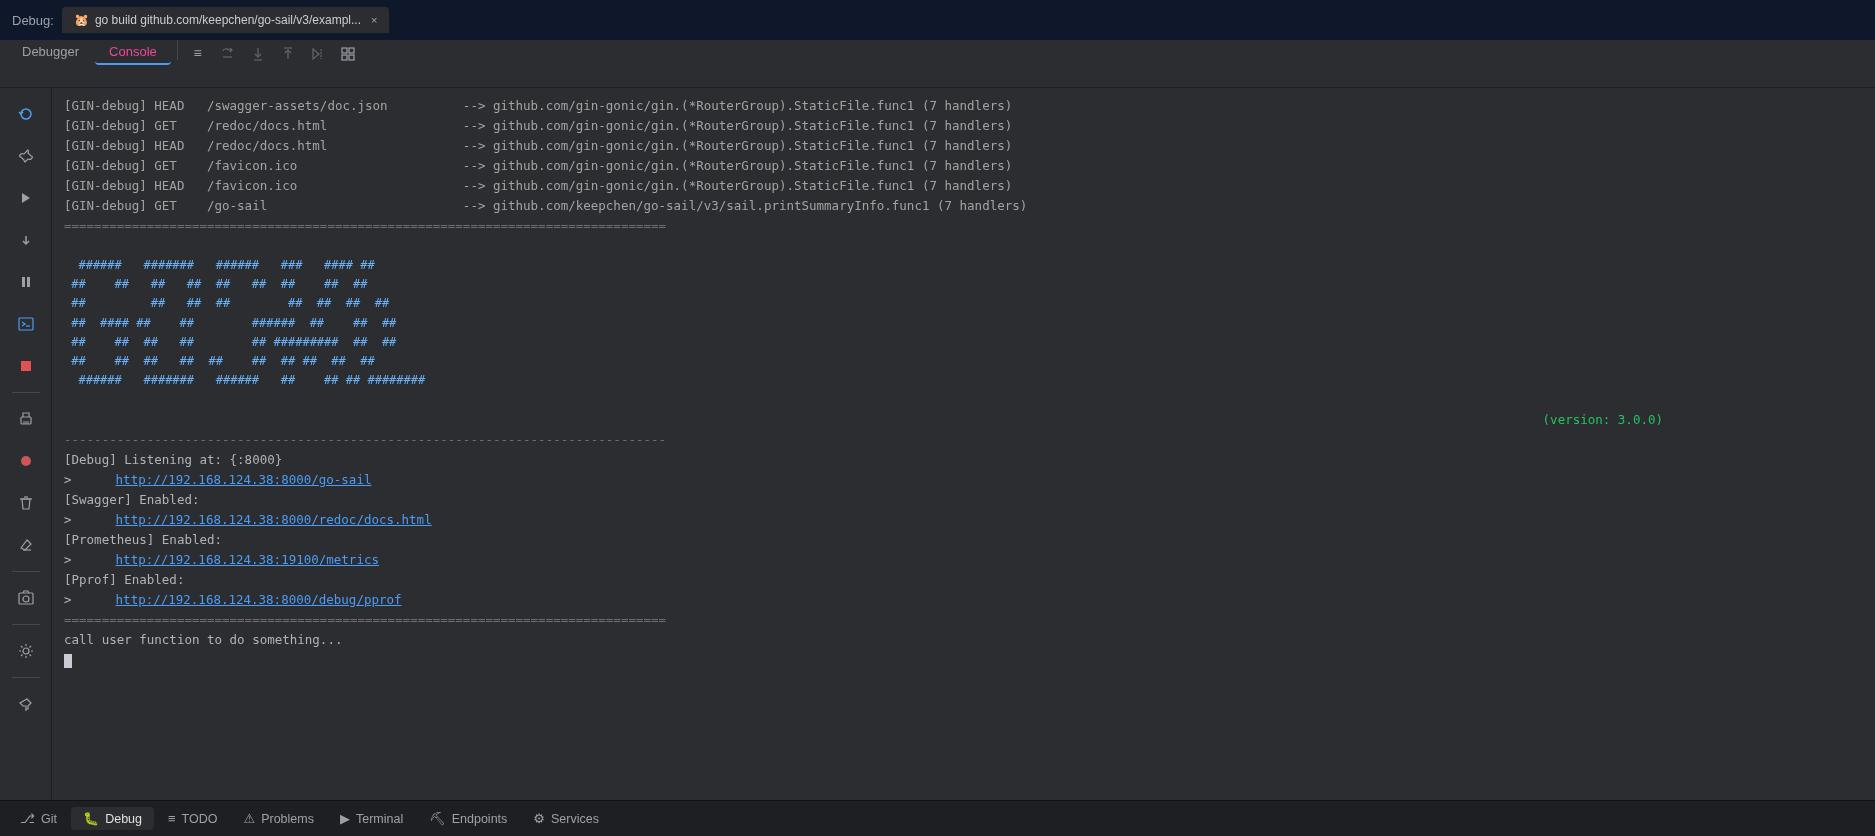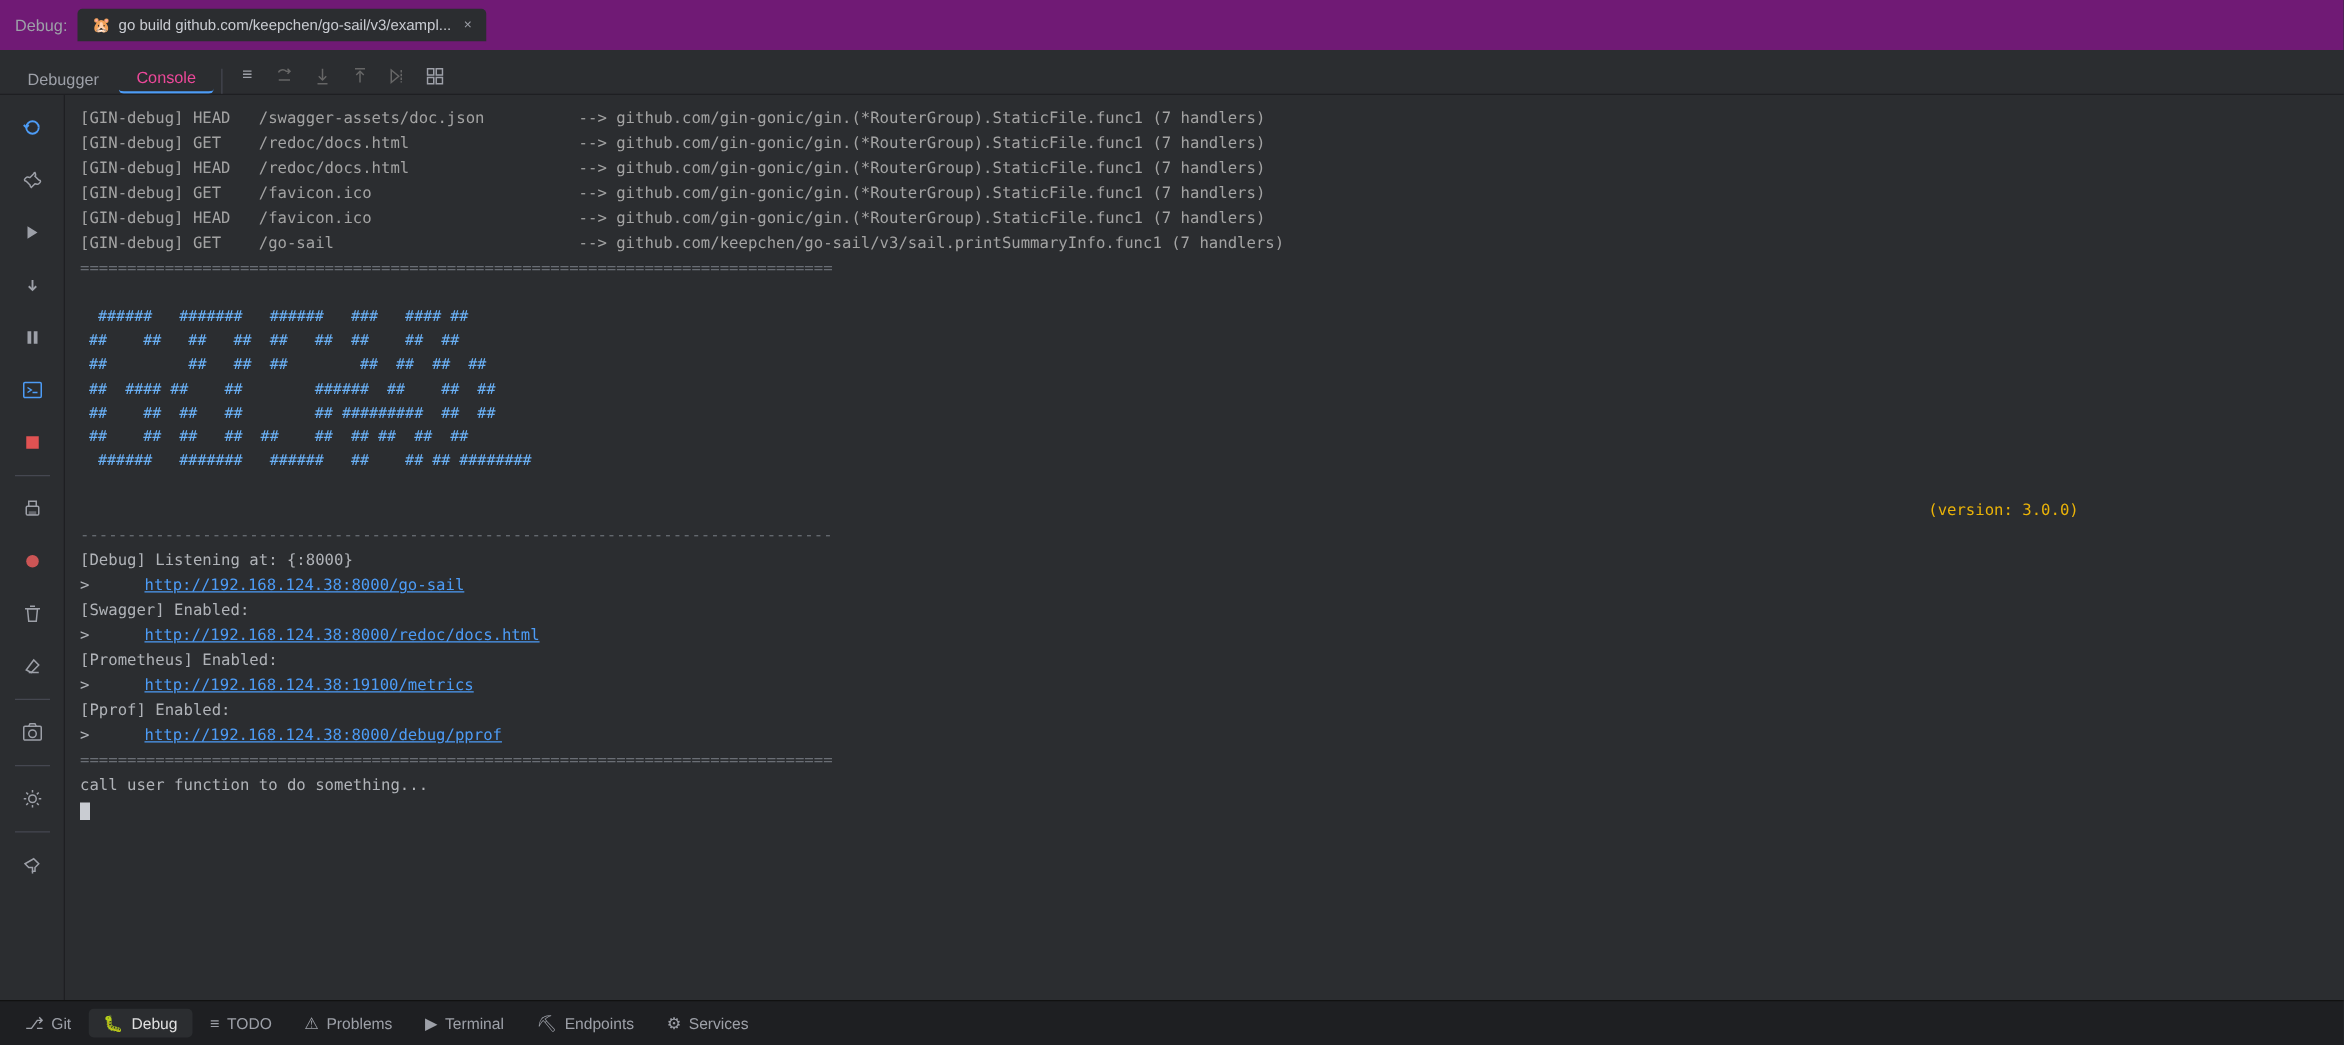--- a/index.html
+++ b/index.html
@@ -9,21 +9,21 @@
       background: #2b2d30;
       font-family: 'Consolas', 'Monaco', 'Courier New', monospace;
       overflow: hidden;
       display: flex;
       flex-direction: column;
     }
 
     
     .title-bar {
       height: 40px;
-      background: #701a75;
+      background: #0f172a;
       display: flex;
       align-items: center;
       padding: 0 12px;
       flex-shrink: 0;
     }
     .title-label {
       color: #9da0a8;
       font-family: sans-serif;
       font-size: 13px;
       margin-right: 8px;
@@ -46,25 +46,25 @@
     }
     .tab-close {
       color: #9da0a8;
       font-size: 11px;
       margin-left: 4px;
       cursor: pointer;
     }
 
     
     .toolbar {
-      height: 36px;
+      height: 48px;
       background: #2b2d30;
       border-bottom: 1px solid #1e1f22;
       display: flex;
-      align-items: flex-end;
+      align-items: flex-start;
       padding: 0 8px;
       gap: 2px;
       flex-shrink: 0;
     }
     .toolbar-tab {
       padding: 4px 14px;
       color: #9da0a8;
       font-family: sans-serif;
       font-size: 13px;
       cursor: pointer;
@@ -342,21 +342,21 @@
     <div class="console-line separator-line">================================================================================</div>
     <div class="console-line">&nbsp;</div>
     <div class="console-line ascii-art">  ######   #######   ######   ###   #### ##</div>
     <div class="console-line ascii-art"> ##    ##   ##   ##  ##   ##  ##    ##  ##</div>
     <div class="console-line ascii-art"> ##         ##   ##  ##        ##  ##  ##  ##</div>
     <div class="console-line ascii-art"> ##  #### ##    ##        ######  ##    ##  ##</div>
     <div class="console-line ascii-art"> ##    ##  ##   ##        ## #########  ##  ##</div>
     <div class="console-line ascii-art"> ##    ##  ##   ##  ##    ##  ## ##  ##  ##</div>
     <div class="console-line ascii-art">  ######   #######   ######   ##    ## ## ########</div>
     <div class="console-line">&nbsp;</div>
-    <div class="console-line" style="color:#eab308; text-align:right; padding-right: 200px;">                                          (version: 3.0.0)</div>
+    <div class="console-line" style="color:#22c55e; text-align:right; padding-right: 200px;">                                          (version: 3.0.0)</div>
     <div class="console-line separator-line">--------------------------------------------------------------------------------</div>
     <div class="console-line server-line">[Debug] Listening at: {:8000}</div>
     <div class="console-line">&gt;  <span class="link-text">http://192.168.124.38:8000/go-sail</span></div>
     <div class="console-line server-line">[Swagger] Enabled:</div>
     <div class="console-line">&gt;  <span class="link-text">http://192.168.124.38:8000/redoc/docs.html</span></div>
     <div class="console-line server-line">[Prometheus] Enabled:</div>
     <div class="console-line">&gt;  <span class="link-text">http://192.168.124.38:19100/metrics</span></div>
     <div class="console-line server-line">[Pprof] Enabled:</div>
     <div class="console-line">&gt;  <span class="link-text">http://192.168.124.38:8000/debug/pprof</span></div>
     <div class="console-line separator-line">================================================================================</div>

